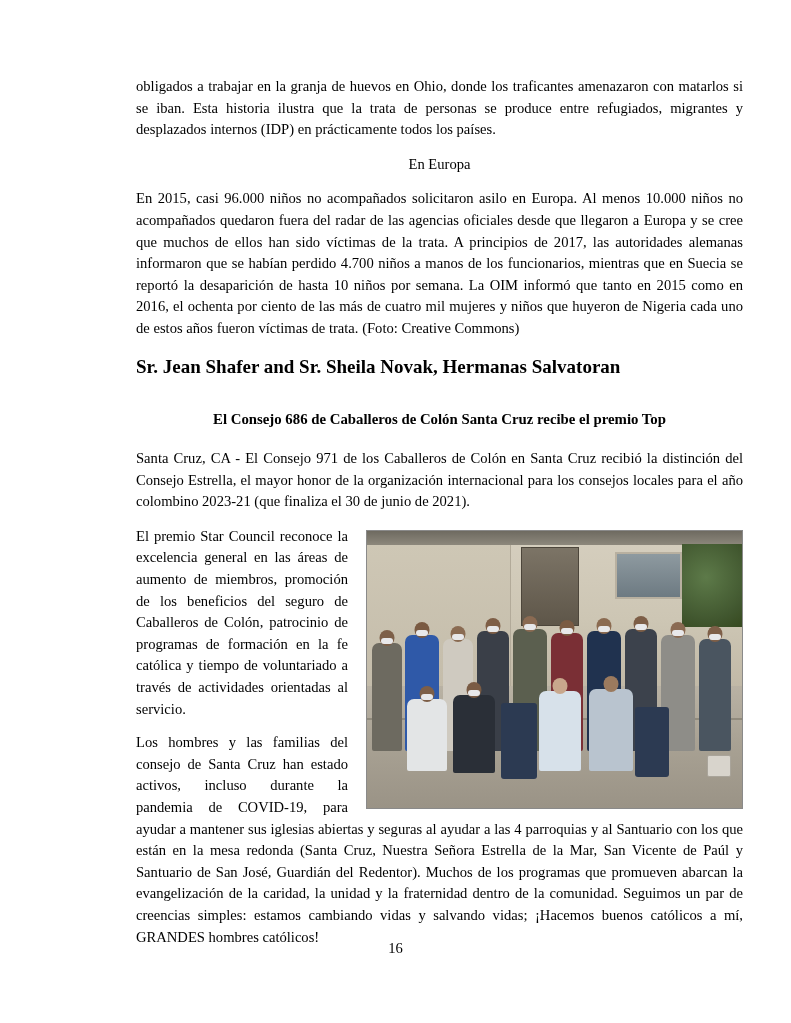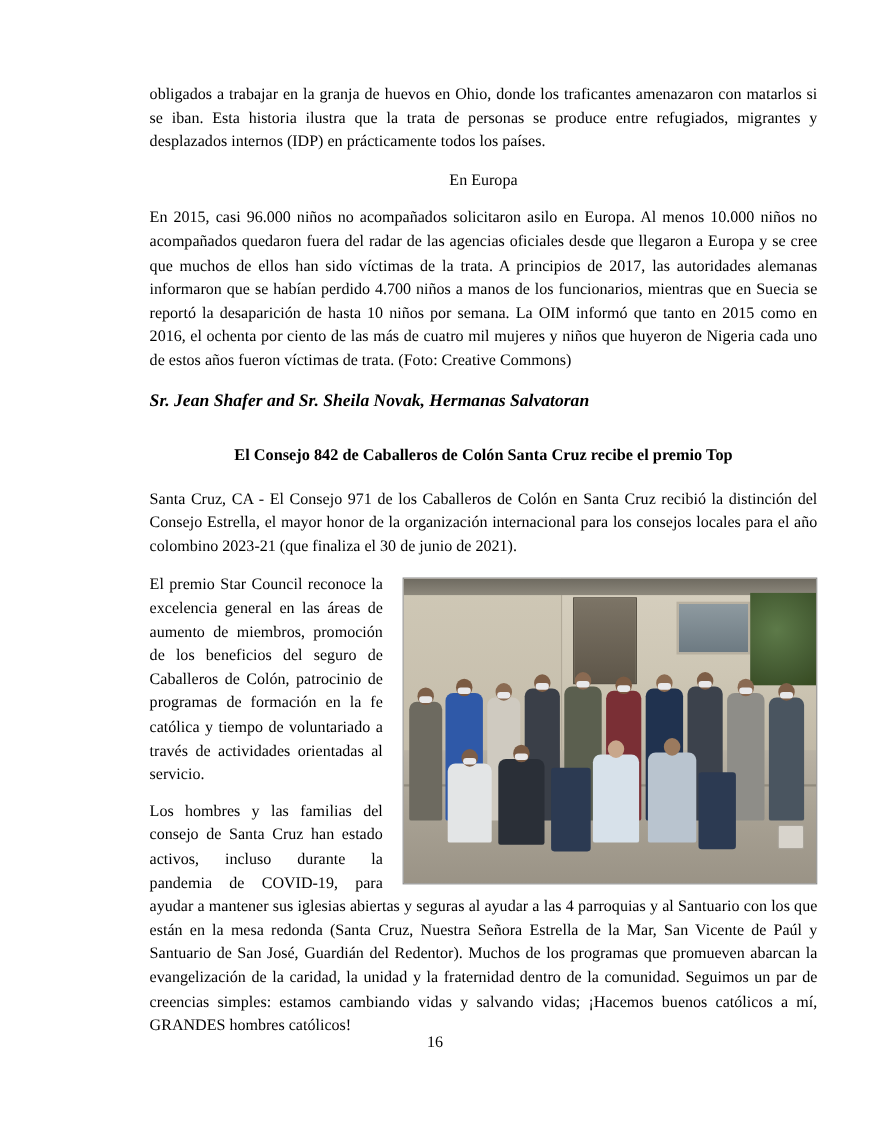--- a/index.html
+++ b/index.html
@@ -39,22 +39,21 @@
     margin-bottom: 12px;
   }
   .section-label {
     margin: 0 0 13px 0;
     font-size: 14.6px;
     line-height: 1.48;
     text-align: center;
   }
   .byline {
     margin: 0 0 13px 0;
-    font-size: 16px;
-    font-style: italic;
+    font-size: 19px;
     font-weight: bold;
     line-height: 1.48;
     text-align: left;
   }
   .article-title {
     margin: 28px 0 18px 0;
     font-size: 14.8px;
     font-weight: bold;
     text-align: center;
     line-height: 1.45;
@@ -169,21 +168,21 @@
   <div class="content">
 
     <p>obligados a trabajar en la granja de huevos en Ohio, donde los traficantes amenazaron con matarlos si se iban. Esta historia ilustra que la trata de personas se produce entre refugiados, migrantes y desplazados internos (IDP) en prácticamente todos los países.</p>
 
     <p class="section-label">En Europa</p>
 
     <p>En 2015, casi 96.000 niños no acompañados solicitaron asilo en Europa. Al menos 10.000 niños no acompañados quedaron fuera del radar de las agencias oficiales desde que llegaron a Europa y se cree que muchos de ellos han sido víctimas de la trata. A principios de 2017, las autoridades alemanas informaron que se habían perdido 4.700 niños a manos de los funcionarios, mientras que en Suecia se reportó la desaparición de hasta 10 niños por semana. La OIM informó que tanto en 2015 como en 2016, el ochenta por ciento de las más de cuatro mil mujeres y niños que huyeron de Nigeria cada uno de estos años fueron víctimas de trata. (Foto: Creative Commons)</p>
 
     <p class="byline">Sr. Jean Shafer and Sr. Sheila Novak, Hermanas Salvatoran</p>
 
-    <h2 class="article-title">El Consejo 842 de Caballeros de Colón Santa Cruz recibe el premio Top</h2>
+    <h2 class="article-title">El Consejo 686 de Caballeros de Colón Santa Cruz recibe el premio Top</h2>
 
     <p>Santa Cruz, CA - El Consejo 971 de los Caballeros de Colón en Santa Cruz recibió la distinción del Consejo Estrella, el mayor honor de la organización internacional para los consejos locales para el año colombino 2023-21 (que finaliza el 30 de junio de 2021).</p>
 
     <div class="flow-wrap">
 
       <div class="photo">
         <div class="ph-wall">
           <div class="ph-wall-panel"></div>
           <div class="ph-roof"></div>
           <div class="ph-door"></div>

